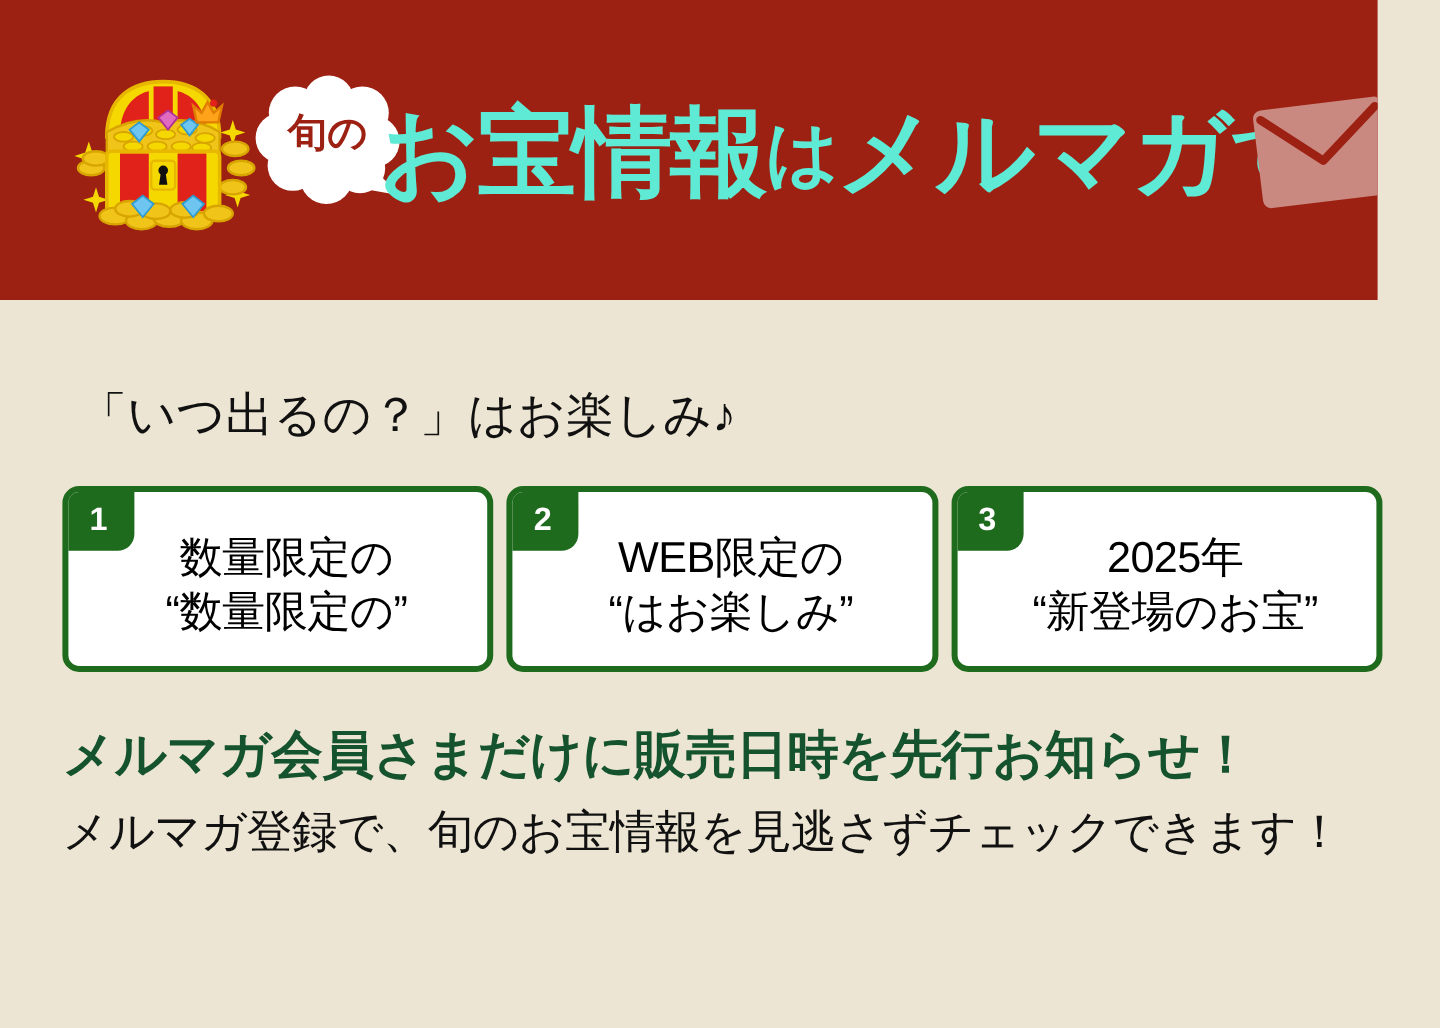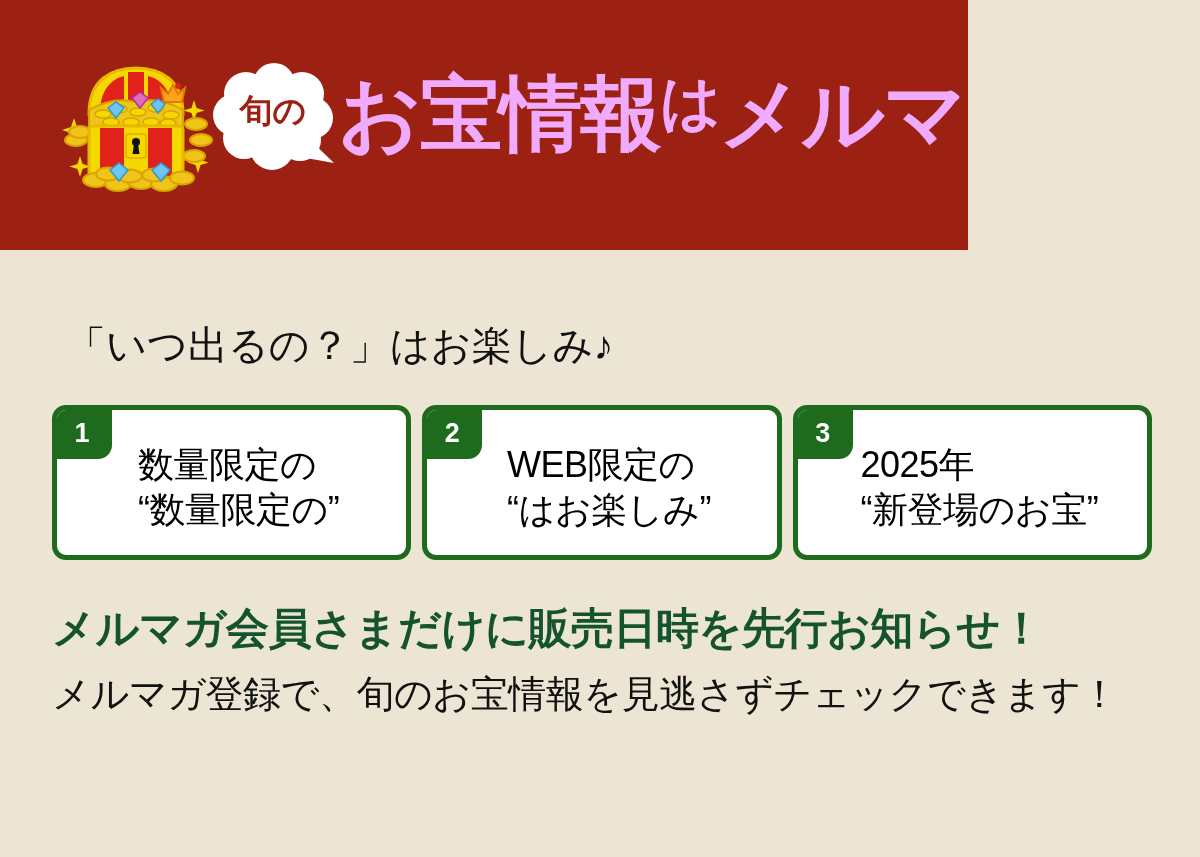--- a/index.html
+++ b/index.html
@@ -22,21 +22,21 @@
     width: 1200px;
     height: 857px;
     background: #ede5d3;
   }
 
   
   .header-band {
     position: absolute;
     top: 0;
     left: 0;
-    width: 968px;
+    width: 1148px;
     height: 250px;
     background: #9d2112;
     overflow: hidden;
   }
 
   
   .chest-icon {
     position: absolute;
     left: 56px;
     top: 52px;
@@ -71,26 +71,27 @@
     font-size: 33px;
     font-weight: 700;
     color: #9d2112;
     letter-spacing: 0px;
     line-height: 1;
   }
 
   
   .headline {
     position: absolute;
-    left: 338px;
+    left: 316px;
     top: 73px;
     height: 110px;
     display: flex;
+    align-items: center;
     white-space: nowrap;
-    color: #f0abfc;
+    color: #5eead4;
     font-weight: 700;
     line-height: 1;
   }
   .headline .big   { font-size: 82px; letter-spacing: -2px; }
   .headline .small { font-size: 60px; letter-spacing: -2px; }
 
   
   .envelope {
     position: absolute;
     left: 1046px;
@@ -159,21 +160,21 @@
     font-weight: 700;
     display: flex;
     align-items: center;
     justify-content: center;
     line-height: 1;
     padding-right: 4px;
     padding-bottom: 2px;
   }
 
   .card-text {
-    text-align: left;
+    text-align: center;
     font-size: 36px;
     line-height: 1.25;
     color: #000000;
     letter-spacing: -0.5px;
     padding-left: 14px;
     padding-top: 8px;
     white-space: nowrap;
   }
   .card-text .l2 { display: block; }
 

